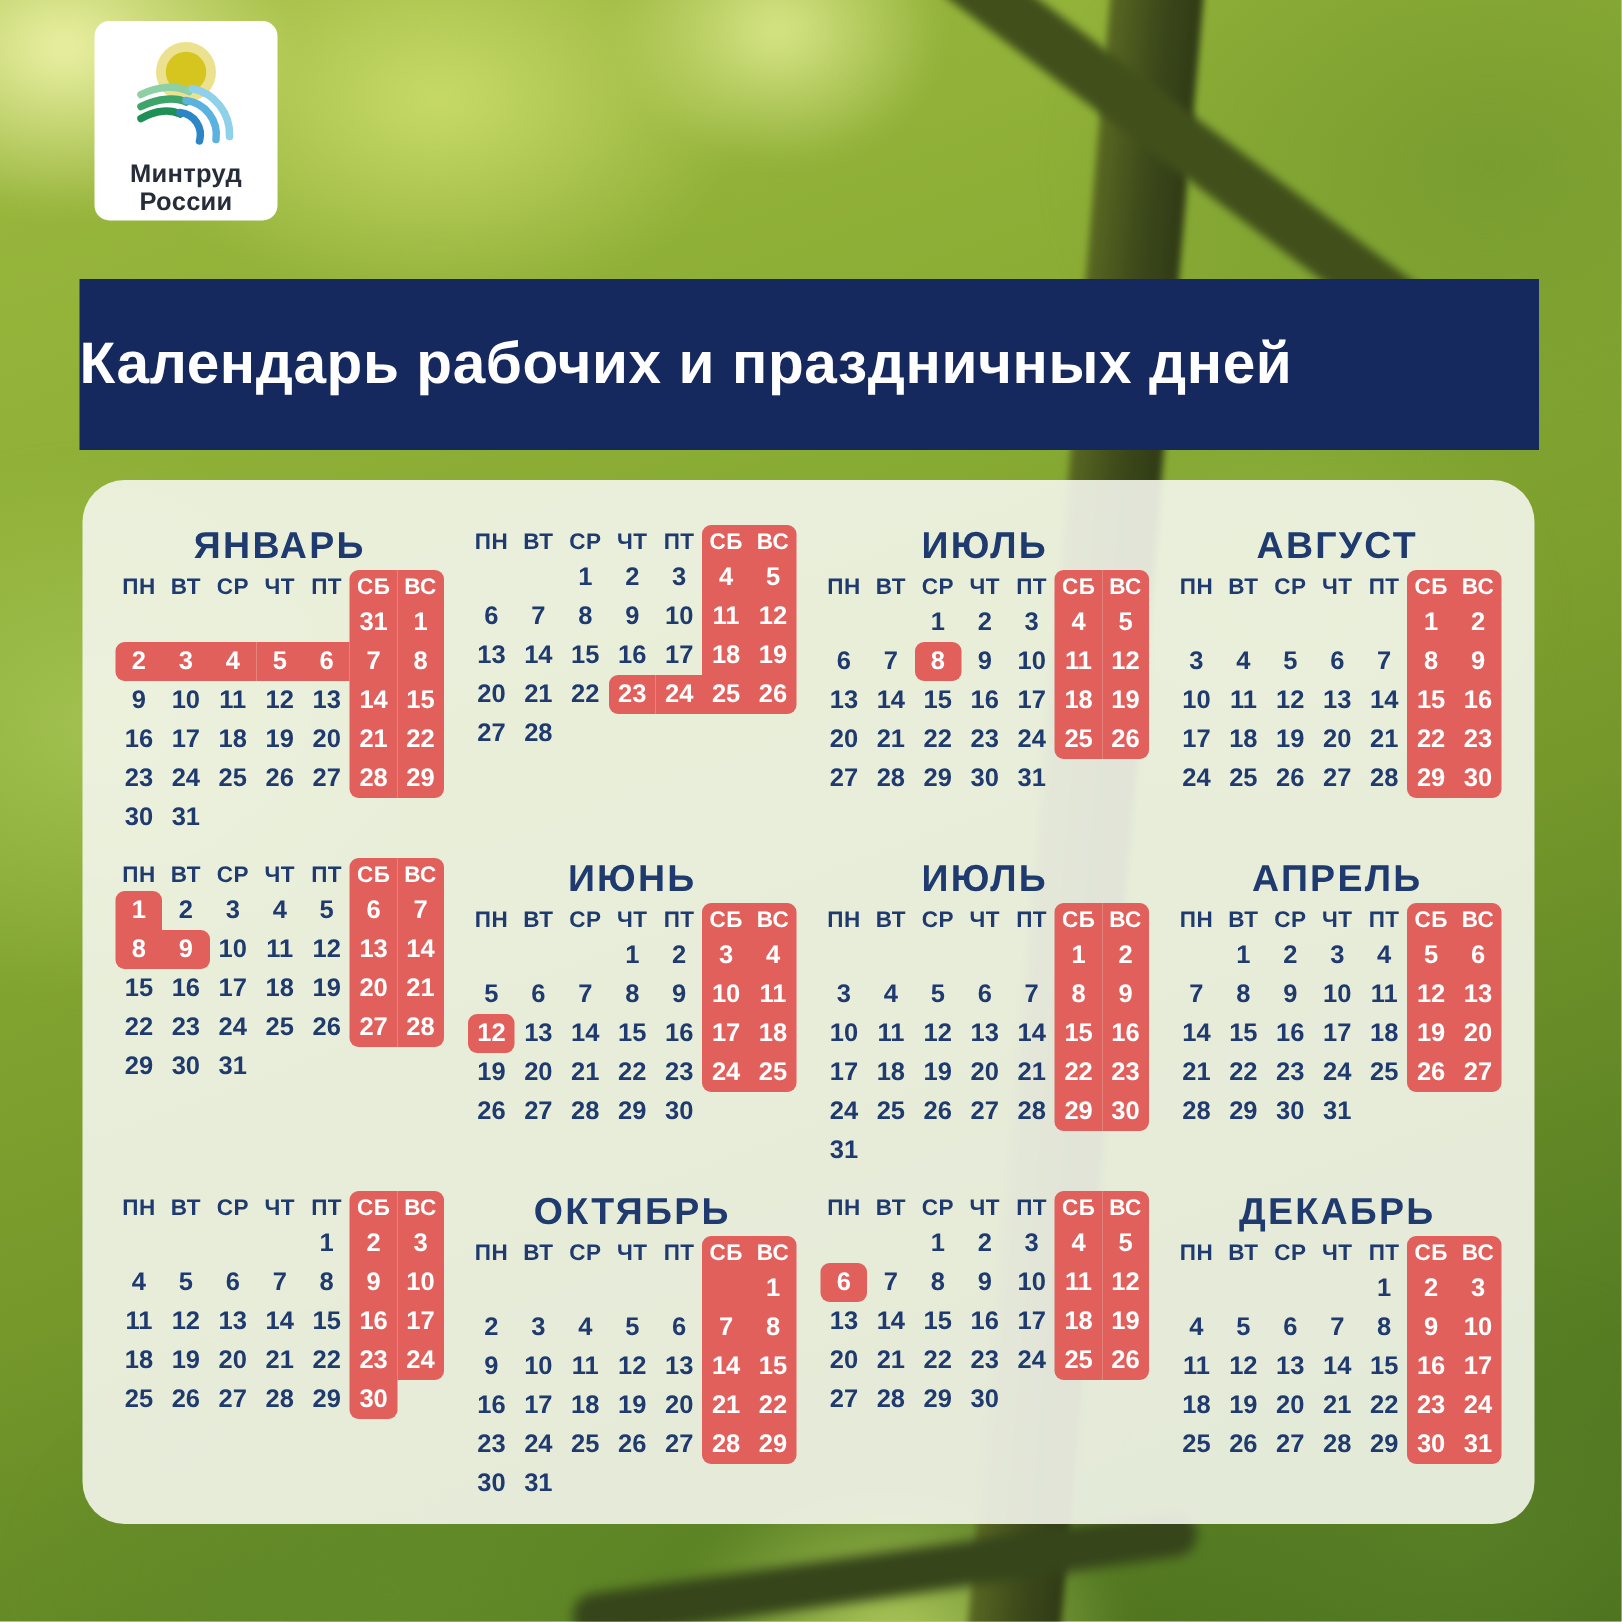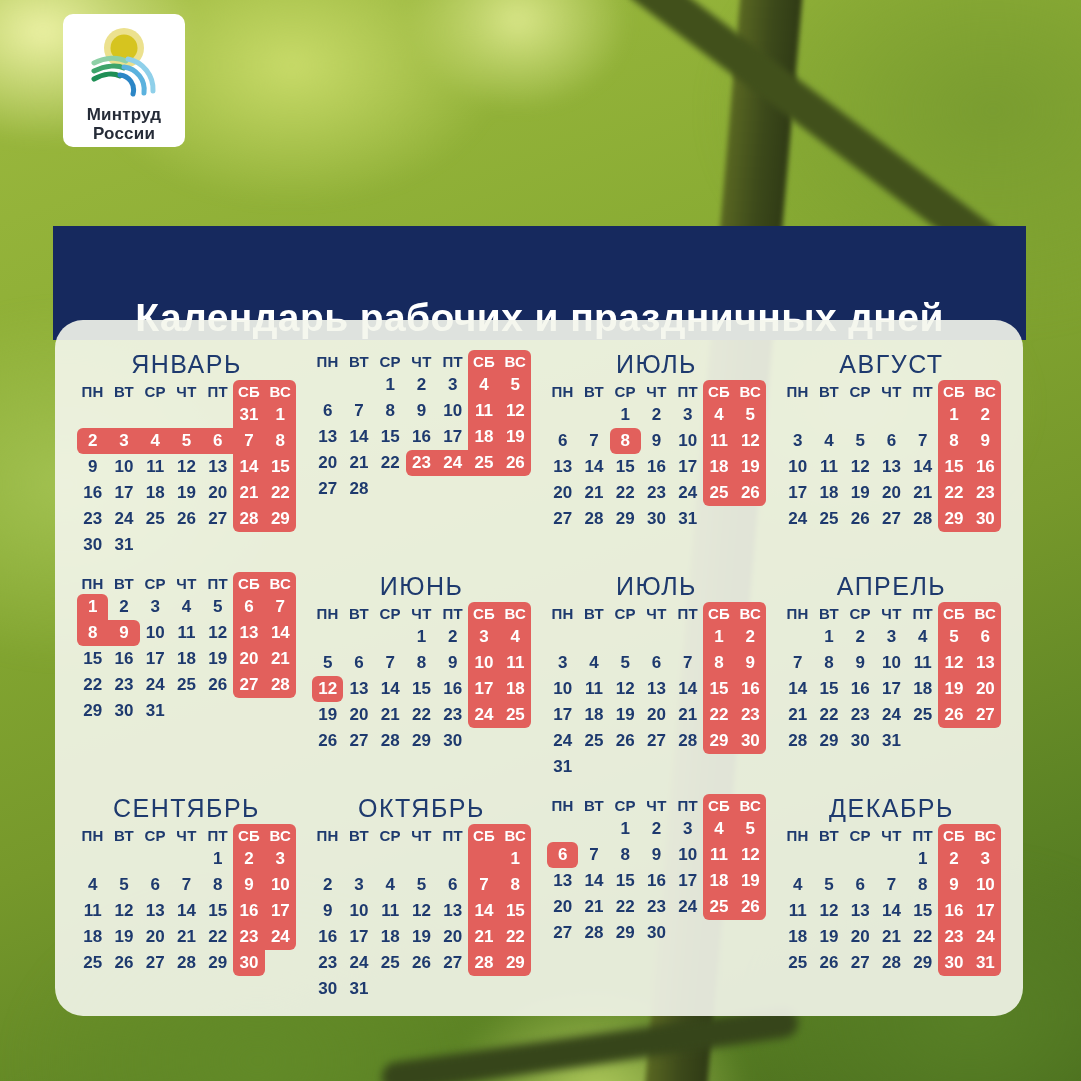--- a/index.html
+++ b/index.html
@@ -46,35 +46,35 @@
     background:#ffffff;border-radius:10px;box-sizing:border-box;
     display:flex;flex-direction:column;align-items:center;padding-top:9px;
   }
   .logo-text{
     font-weight:700;font-size:17px;line-height:1.12;color:#262c38;
     text-align:center;margin-top:4px;letter-spacing:.2px;
   }
   .banner{
     position:absolute;left:53px;top:186px;width:973px;height:114px;z-index:2;
     background:var(--navy);
-    display:flex;flex-direction:column;justify-content:flex-end;align-items:center;gap:1px;margin-top:40px;
+    display:flex;flex-direction:row;justify-content:flex-start;align-items:center;gap:1px;
   }
   .banner-l1{color:#fff;font-size:39px;font-weight:700;letter-spacing:.4px;white-space:nowrap;}
   .banner-l2{color:#fff;font-size:40px;font-weight:800;letter-spacing:.4px;}
   .panel{
     position:absolute;left:55px;top:320px;width:968px;height:696px;z-index:2;
     background:var(--panel);border-radius:28px;box-sizing:border-box;
     padding:30px 22px 14px;
   }
   .months{
     display:grid;grid-template-columns:repeat(4,1fr);
     column-gap:16px;row-gap:14px;align-items:start;
   }
   .mtitle{
-    text-align:center;font-size:25px;line-height:28px;font-weight:400;
+    text-align:center;font-size:25px;line-height:28px;font-weight:700;
     letter-spacing:1.5px;color:var(--navy2);margin-bottom:2px;
   }
   .mgrid{display:grid;grid-template-columns:repeat(7,1fr);}
   .c{
     display:flex;align-items:center;justify-content:center;
     font-weight:700;font-size:17px;color:var(--navy2);
   }
   .hd{font-size:15px;letter-spacing:.3px;}
   .h{background:var(--red);color:#ffffff;}
 </style>
@@ -495,21 +495,20 @@
           <div class="c">28</div>
           <div class="c">29</div>
           <div class="c">30</div>
           <div class="c">31</div>
           <div class="c"></div>
           <div class="c"></div>
           <div class="c"></div>
         </div>
       </div>
       <div>
-        <div class="mtitle">СЕНТЯБРЬ</div>
         <div class="mgrid" style="grid-template-rows: 22px repeat(5, 26px);">
           <div class="c hd">ПН</div>
           <div class="c hd">ВТ</div>
           <div class="c hd">СР</div>
           <div class="c hd">ЧТ</div>
           <div class="c hd">ПТ</div>
           <div class="c hd h" style="border-radius: 6px 0px 0px;">СБ</div>
           <div class="c hd h" style="border-radius: 0px 6px 0px 0px;">ВС</div>
           <div class="c"></div>
           <div class="c"></div>

